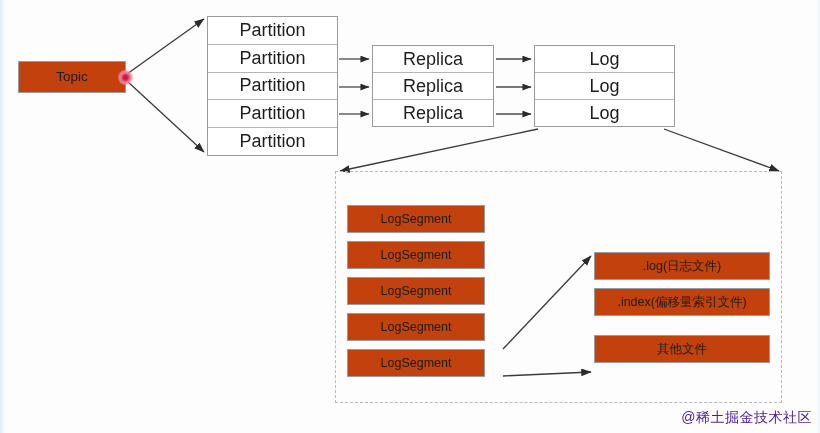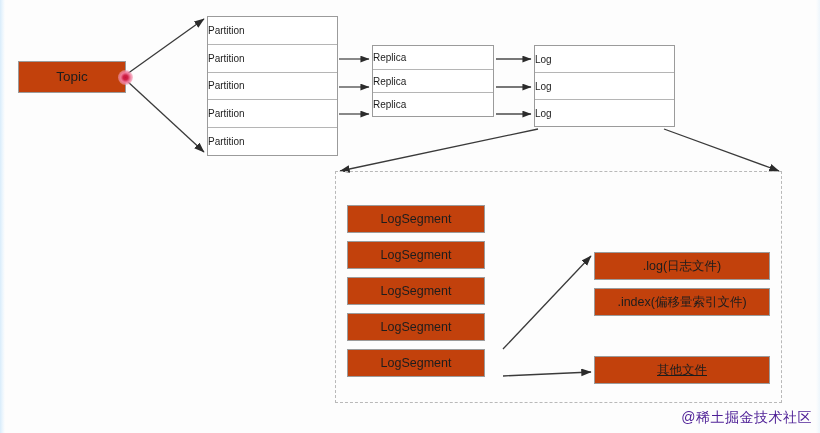--- a/index.html
+++ b/index.html
@@ -66,23 +66,24 @@
     box-sizing: border-box;
     background: #ffffff;
     border: 1px solid #9b9b9b;
     display: flex;
     flex-direction: column;
   }
   .stack .row {
     flex: 1 1 0;
     display: flex;
     align-items: center;
+    justify-content: center;
     border-bottom: 1px solid #b5b5b5;
     box-sizing: border-box;
-    font-size: 10px;
+    font-size: 18px;
     color: #1d1d1d;
     white-space: nowrap;
   }
   .stack .row:last-child { border-bottom: none; }
 
   
   #topic-box {
     left: 18px; top: 61px;
     width: 108px; height: 32px;
     font-size: 13.5px;
@@ -100,21 +101,21 @@
 
   
   #partition-stack {
     left: 207px; top: 16px;
     width: 131px; height: 140px;
   }
 
   
   #replica-stack {
     left: 372px; top: 45px;
-    width: 122px; height: 72px;
+    width: 122px; height: 82px;
   }
 
   
   #log-stack {
     left: 534px; top: 45px;
     width: 141px; height: 82px;
   }
 
   
   #segment-container {
@@ -142,21 +143,21 @@
   
   .filebox {
     left: 594px;
     width: 176px;
     height: 28px;
     font-size: 12.5px;
   }
   .filebox.f0 { top: 252px; }
   .filebox.f1 { top: 288px; }
   .filebox.f2 { top: 322px; }
-  .filebox.f3 { top: 356px; text-decoration: underline; }
+  .filebox.f3 { top: 335px; }
 
   
   #watermark {
     position: absolute;
     right: 8px;
     bottom: 6px;
     font-size: 14px;
     color: #4c1d95;
     letter-spacing: 0.5px;
     white-space: nowrap;

